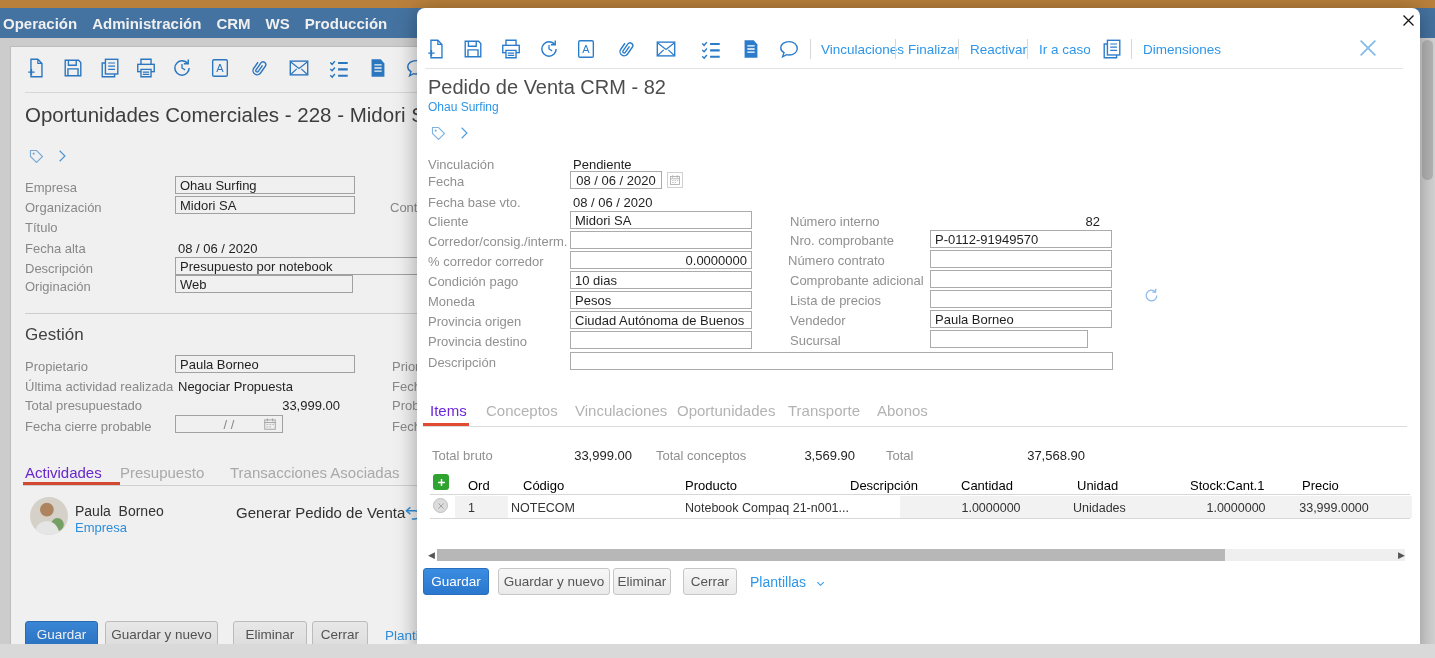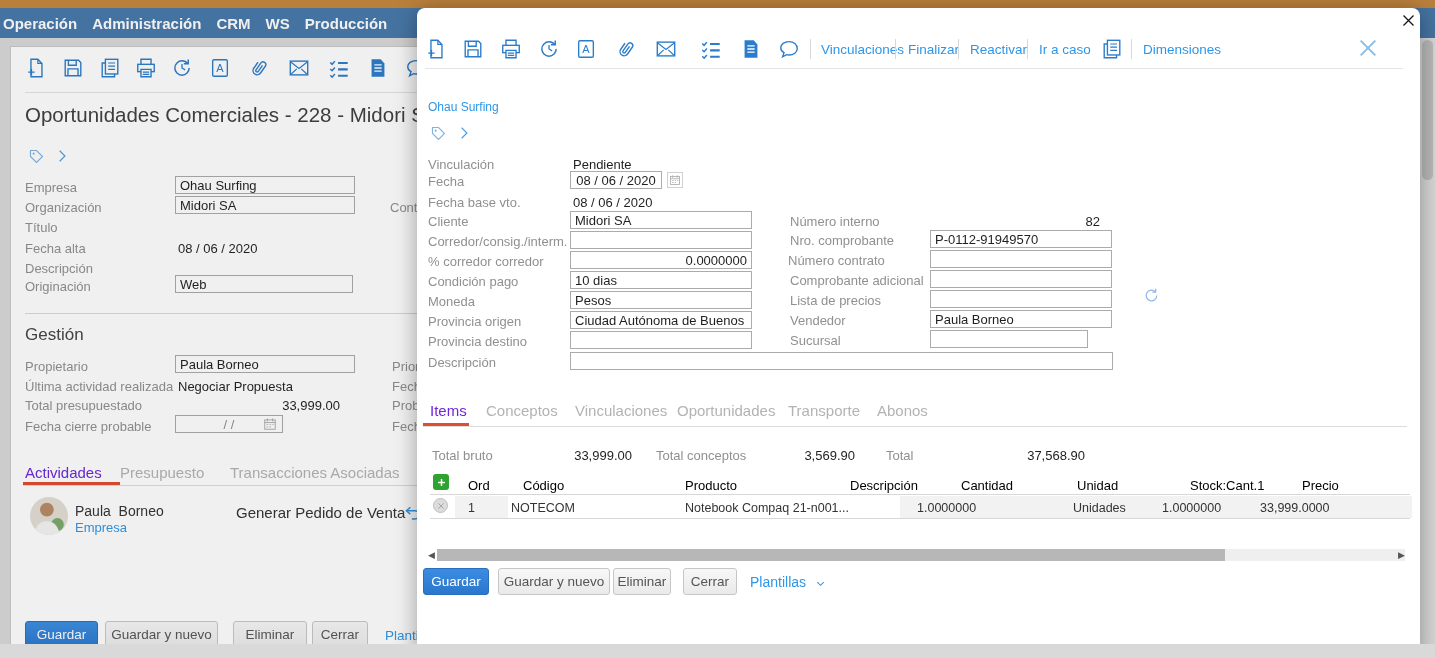--- a/index.html
+++ b/index.html
@@ -16,21 +16,21 @@
   .link{position:absolute;color:#2e96e8;font-size:13.5px;white-space:nowrap;cursor:pointer}
   .sep{position:absolute;width:1px;height:20px;background:#d8d8d8}
   .btn{position:absolute;height:27px;border:1px solid #c6c6c6;border-radius:3px;background:linear-gradient(#f7f7f7,#eaeaea);color:#555;font-size:13.5px;line-height:25px;text-align:center;cursor:pointer}
   .btn.primary{background:linear-gradient(#3b8de2,#2a77cd);border:1px solid #2a6fbd;color:#fff}
   .tab{position:absolute;font-size:15px;color:#b3b3b3;cursor:pointer;white-space:nowrap}
   .tab.active{color:#6d28d9}
   .redline{position:absolute;height:3px;background:#e04b31}
   .hline{position:absolute;height:1px;background:#e4e4e4}
   .th{position:absolute;font-size:13px;color:#000000;white-space:nowrap}
   .td{position:absolute;font-size:12.5px;color:#333;white-space:nowrap}
-  .tdr{text-align:left}
+  .tdr{text-align:center}
   #topbar{position:absolute;top:0;left:0;width:1435px;height:8px;background:#c4873d}
   #menubar{position:absolute;top:8px;left:0;width:1435px;height:30px;background:#4879ab;display:flex;align-items:center;gap:15px;padding-left:3px}
   .mitem{color:#fff;font-weight:700;font-size:15px;cursor:pointer}
   #bgcard{position:absolute;left:10px;top:46px;width:1410px;height:612px;background:#fff;border:1px solid #c9c9c9;border-bottom:none}
   #vsb{position:absolute;right:0;top:38px;width:15px;height:620px;background:#e2e2e2}
   #vsb .thumb{position:absolute;top:2px;left:2px;width:11px;height:140px;background:#c2c2c2;border-radius:6px}
   #dim{position:absolute;left:0;top:0;width:1435px;height:658px;background:rgba(40,40,40,.07);z-index:5}
   #modal{position:absolute;left:417px;top:8px;width:1003px;height:650px;background:#fff;border-radius:8px 8px 0 0;box-shadow:0 3px 22px rgba(0,0,0,.35);z-index:10}
   .avatar{position:absolute;width:38px;height:38px;border-radius:50%;overflow:hidden}
   .grayrow{position:absolute;height:22px;background:#f2f2f2}
@@ -214,20 +214,21 @@
 
   <span class="lab" style="left:25px;top:180px">Empresa</span>
   <div class="inp" style="left:175px;top:176px;width:180px">Ohau Surfing</div>
   <span class="lab" style="left:25px;top:200px">Organización</span>
   <div class="inp" style="left:175px;top:196px;width:180px">Midori SA</div>
   <span class="lab" style="left:390px;top:200px">Conta</span>
   <span class="lab" style="left:25px;top:220px">Título</span>
   <span class="lab" style="left:25px;top:241px">Fecha alta</span>
   <span class="val" style="left:178px;top:241px">08 / 06 / 2020</span>
   <span class="lab" style="left:25px;top:261px">Descripción</span>
+  <div class="inp" style="left:175px;top:257px;width:243px">Presupuesto por notebook</div>
   <span class="lab" style="left:25px;top:279px">Originación</span>
   <div class="inp" style="left:175px;top:275px;width:178px">Web</div>
 
   <div class="hline" style="left:25px;top:313px;width:392px;background:#d9d9d9"></div>
   <div class="abs" style="left:25px;top:325px;font-size:17px;color:#444">Gestión</div>
 
   <span class="lab" style="left:25px;top:359px">Propietario</span>
   <div class="inp" style="left:175px;top:355px;width:180px">Paula Borneo</div>
   <span class="lab" style="left:392px;top:359px">Priorid</span>
   <span class="lab" style="left:25px;top:379px">Última actividad realizada</span>
@@ -351,20 +352,21 @@
     <div class="sep" style="left:714px;top:31px"></div>
     <span class="link" style="left:726px;top:34px">Dimensiones</span>
     <span class="abs" style="left:940px;top:29px;color:#6fb1e6;cursor:pointer">
         <svg class="ic" width="22" height="22" style="opacity:.85">
           <use href="#i-x"></use>
         </svg>
       </span>
 
     <div class="hline" style="left:8px;top:60px;width:978px"></div>
 
+    <div class="abs" style="left:11px;top:68px;font-size:20px;color:#4d4d4d;white-space:nowrap">Pedido de Venta CRM - 82</div>
     <span class="link" style="left:11px;top:92px;font-size:12px">Ohau Surfing</span>
 
     <span class="abs" style="left:13px;top:117px;color:#7fb3e0">
         <svg class="ic" width="17" height="17">
           <use href="#i-tag"></use>
         </svg>
       </span>
     <span class="abs" style="left:40px;top:118px;color:#4d9de0">
         <svg class="ic" width="14" height="14">
           <use href="#i-chev"></use>

